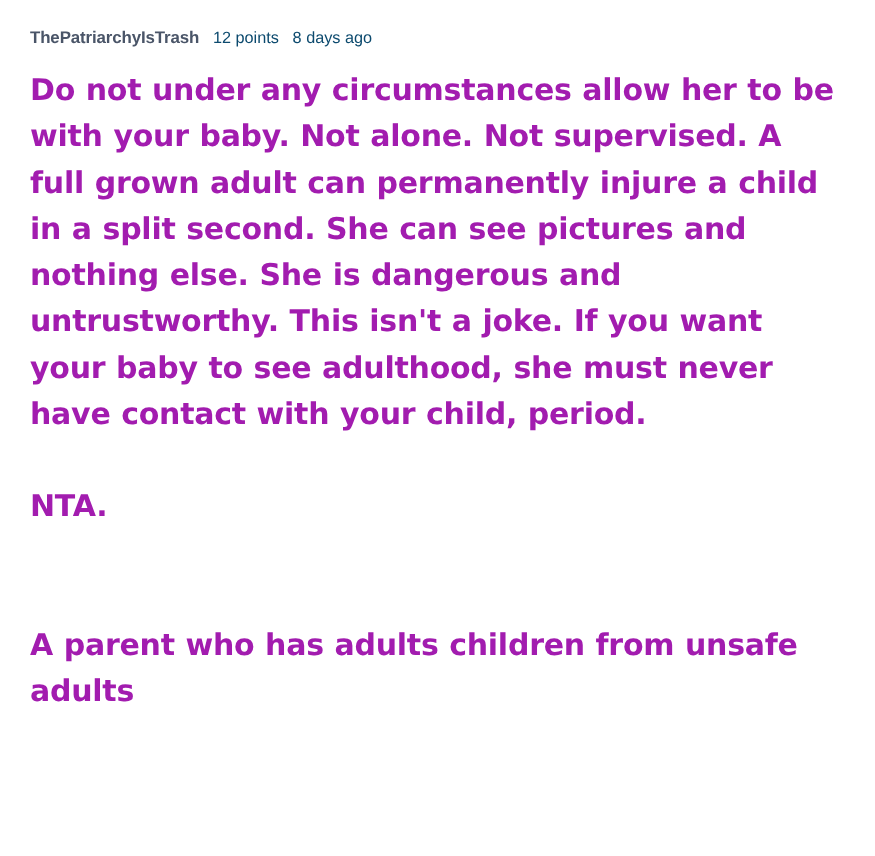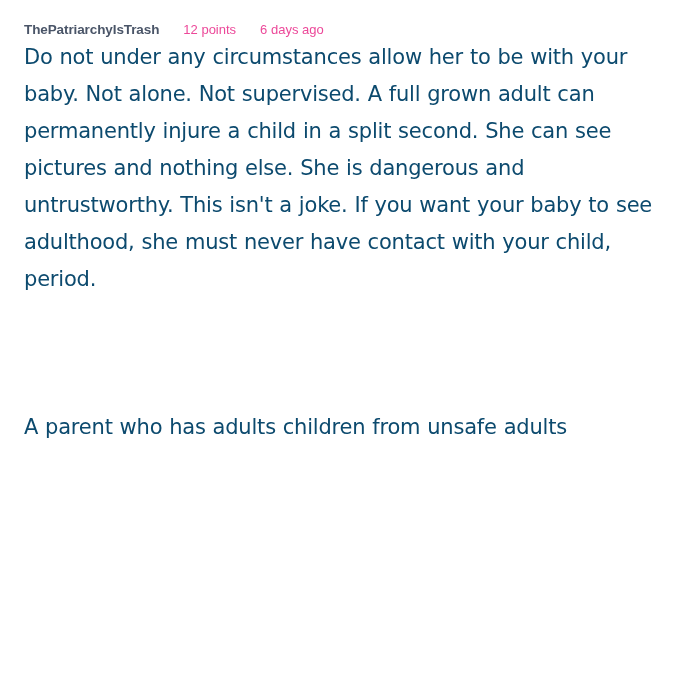--- a/index.html
+++ b/index.html
@@ -17,64 +17,66 @@
     box-sizing: border-box;
     width: 700px;
     height: 685px;
     padding: 22px 24px 0 24px;
     background: #ffffff;
     overflow: hidden;
   }
   .comment-header {
     display: flex;
     align-items: flex-start;
-    gap: 24px;
+    gap: 11px;
     white-space: nowrap;
-    margin-bottom: 2px;
+    margin-bottom: 17px;
   }
   .author {
     font-family: "Liberation Sans", sans-serif;
     font-size: 13.5px;
     font-weight: bold;
     color: #4a5568;
     letter-spacing: -0.1px;
   }
   .meta {
     font-family: "Liberation Sans", sans-serif;
     font-size: 13px;
-    color: #ec4899;
+    color: #0c4a6e;
     font-weight: normal;
   }
   .comment-body {
     font-family: "DejaVu Sans", sans-serif;
-    font-size: 21px;
+    font-size: 24px;
     line-height: 37px;
-    color: #0c4a6e;
+    color: #a21caf;
     letter-spacing: -0.2px;
     word-spacing: 0.4px;
+    font-weight: bold;
   }
   .comment-body p {
     margin: 0;
   }
   .comment-body p.blank {
     height: 37px;
   }
 </style>
 </head>
 <body>
 
 <div class="comment">
 
   <div class="comment-header">
     <span class="author">ThePatriarchyIsTrash</span>
     <span class="meta">12 points</span>
-    <span class="meta">6 days ago</span>
+    <span class="meta">8 days ago</span>
   </div>
 
   <div class="comment-body">
     <p>Do not under any circumstances allow her to be with your baby. Not alone. Not supervised. A full grown adult can permanently injure a child in a split second. She can see pictures and nothing else. She is dangerous and untrustworthy. This isn't a joke. If you want your baby to see adulthood, she must never have contact with your child, period.</p>
     <p class="blank"></p>
+    <p>NTA.</p>
     <p class="blank"></p>
     <p class="blank"></p>
     <p>A parent who has adults children from unsafe adults</p>
   </div>
 
 </div>
 
 </body></html>

